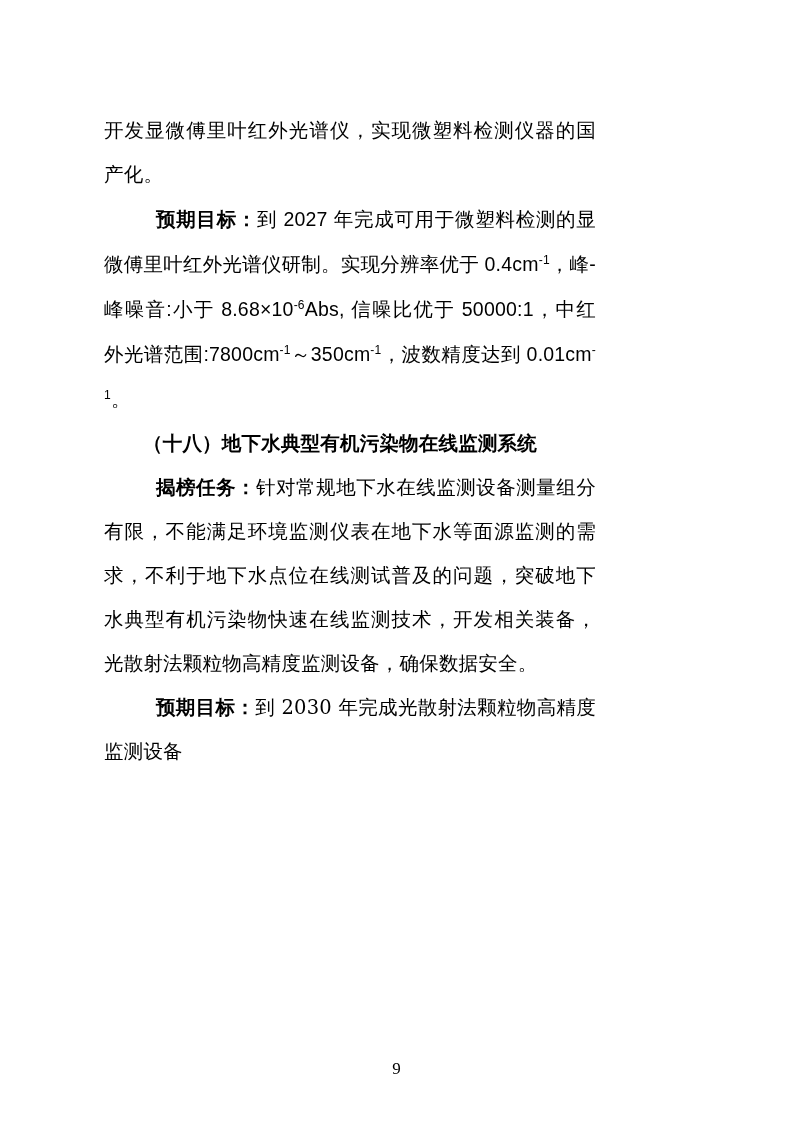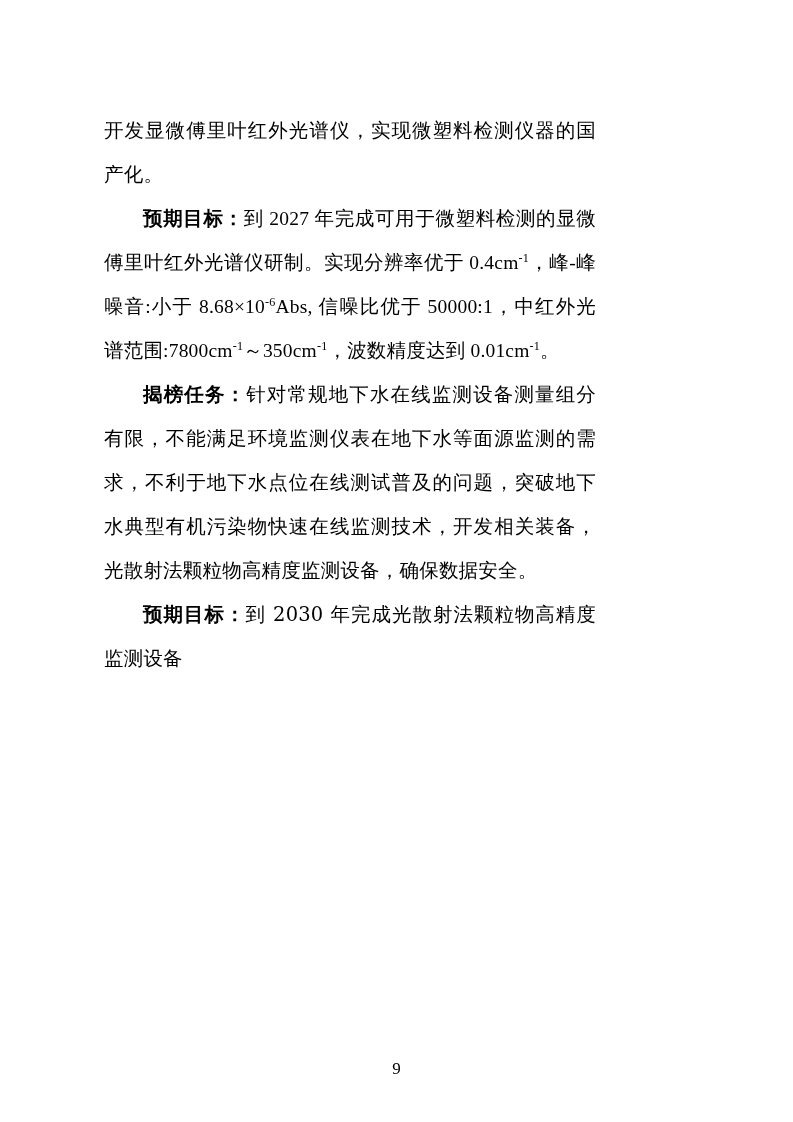--- a/index.html
+++ b/index.html
@@ -32,29 +32,30 @@
   .para {
     margin: 0;
     text-indent: 2em;
     letter-spacing: 0.2px;
   }
   .para.noindent {
     text-indent: 0;
   }
   .lead {
     font-weight: bold;
+    margin-left: 13px;
   }
   .heading {
     margin: 0;
     text-indent: 2em;
     font-weight: bold;
     letter-spacing: 0.2px;
   }
   .latin {
-    font-family: Liberation Serif, serif;
+    font-family: Liberation Sans, sans-serif;
     margin-top: 48px;
   }
   sup {
     font-size: 0.62em;
     vertical-align: super;
     line-height: 0;
   }
   .page-number {
     position: absolute;
     bottom: 52px;
@@ -72,20 +73,23 @@
   <div class="doc-body">
 
     <p class="para noindent">
       <span>开发显微傅里叶红外光谱仪，实现微塑料检测仪器的国产化。</span>
     </p>
 
     <p class="para">
       <span class="lead">预期目标：</span><span class="latin">到 2027 年完成可用于微塑料检测的显微傅里叶红外光谱仪研制。实现分辨率优于 0.4cm<sup>-1</sup>，峰-峰噪音:小于 8.68×10<sup>-6</sup>Abs, 信噪比优于 50000:1，中红外光谱范围:7800cm<sup>-1</sup>～350cm<sup>-1</sup>，波数精度达到 0.01cm<sup>-1</sup>。</span>
     </p>
 
+    <p class="heading">
+      <span>（十八）地下水典型有机污染物在线监测系统</span>
+    </p>
 
     <p class="para">
       <span class="lead">揭榜任务：</span><span>针对常规地下水在线监测设备测量组分有限，不能满足环境监测仪表在地下水等面源监测的需求，不利于地下水点位在线测试普及的问题，突破地下水典型有机污染物快速在线监测技术，开发相关装备，光散射法颗粒物高精度监测设备，确保数据安全。</span>
     </p>
 
 
 
 
     <p class="para">
       <span class="lead">预期目标：</span><span>到 2030 年完成光散射法颗粒物高精度监测设备</span>

